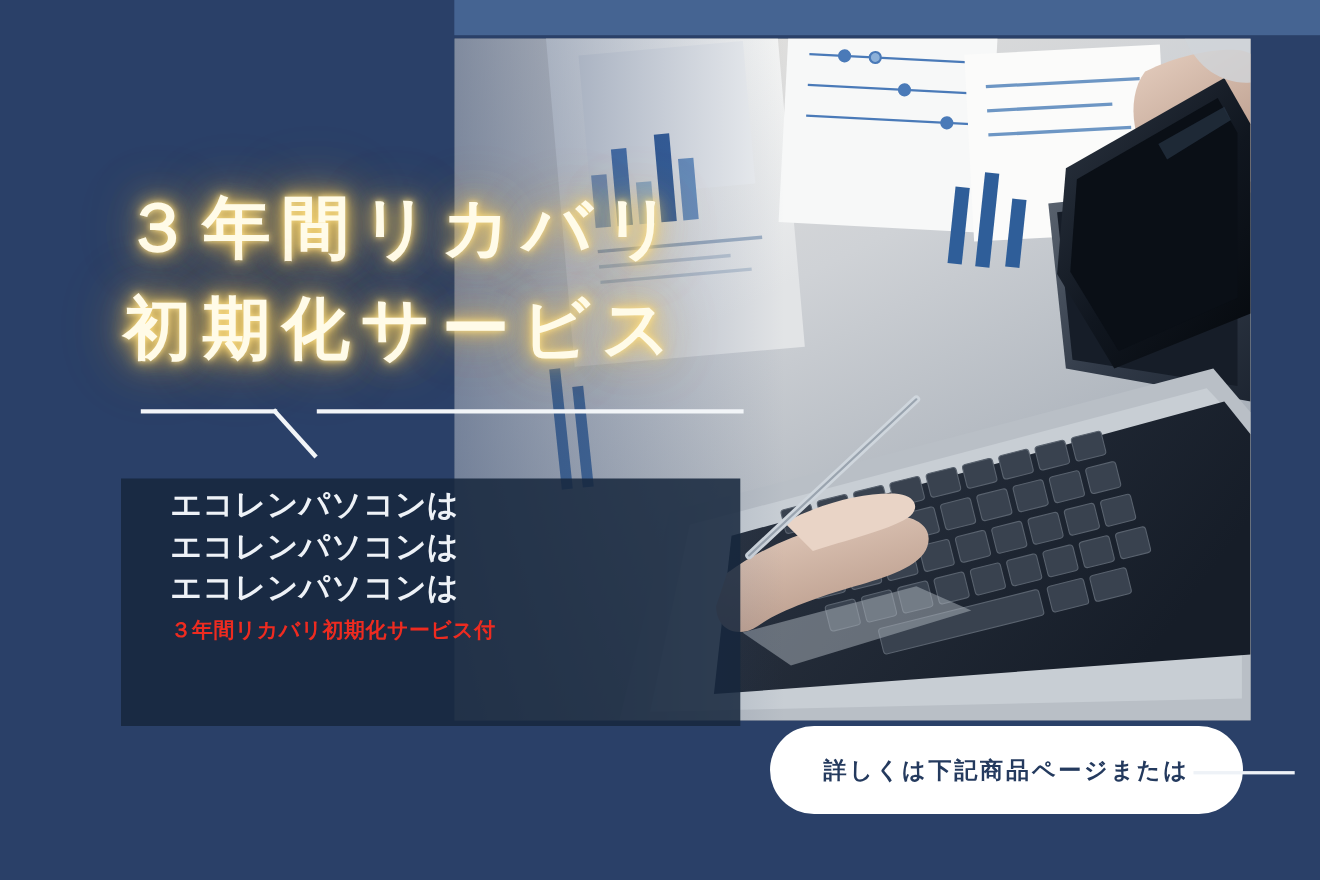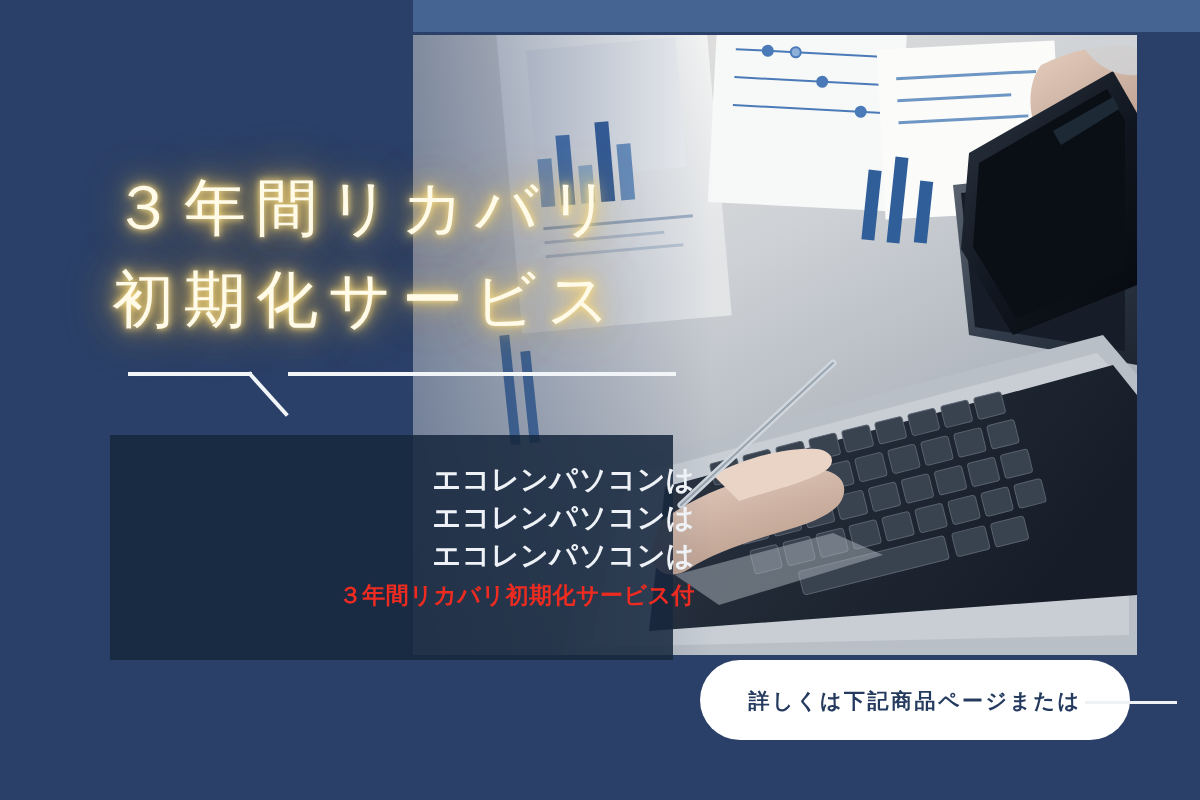--- a/index.html
+++ b/index.html
@@ -65,21 +65,21 @@
     position: absolute;
     left: 112px;
     top: 162px;
     width: 800px;
     z-index: 6;
   }
   .title-line {
     font-size: 62px;
     line-height: 92px;
     letter-spacing: 10px;
-    font-weight: 400;
+    font-weight: 700;
     color: #fffbe8;
     text-shadow:
       0 0 6px  rgba(255,226,140,0.95),
       0 0 14px rgba(255,216,102,0.9),
       0 0 26px rgba(255,203,77,0.75),
       0 0 44px rgba(255,190,60,0.5),
       0 0 70px rgba(255,180,40,0.3);
     white-space: nowrap;
   }
 
@@ -100,39 +100,37 @@
     left: 110px;
     top: 435px;
     width: 563px;
     height: 225px;
     background: rgba(22,38,60,0.86);
     z-index: 6;
   }
   .body-text {
     position: absolute;
     left: 155px;
-    top: 461px;
+    top: 440px;
     z-index: 7;
     width: 540px;
-    text-align: right;
   }
   .body-line {
     font-size: 28px;
     line-height: 38px;
     font-weight: 600;
     color: #eef2f7;
     white-space: nowrap;
     letter-spacing: 0.5px;
   }
   .body-line.accent {
     color: #ee2b20;
     font-weight: 700;
-    font-size: 23px;
+    font-size: 19px;
     line-height: 40px;
-    margin-left: 36px;
   }
 
   
   .callout {
     position: absolute;
     left: 700px;
     top: 660px;
     width: 430px;
     height: 80px;
     background: #ffffff;

